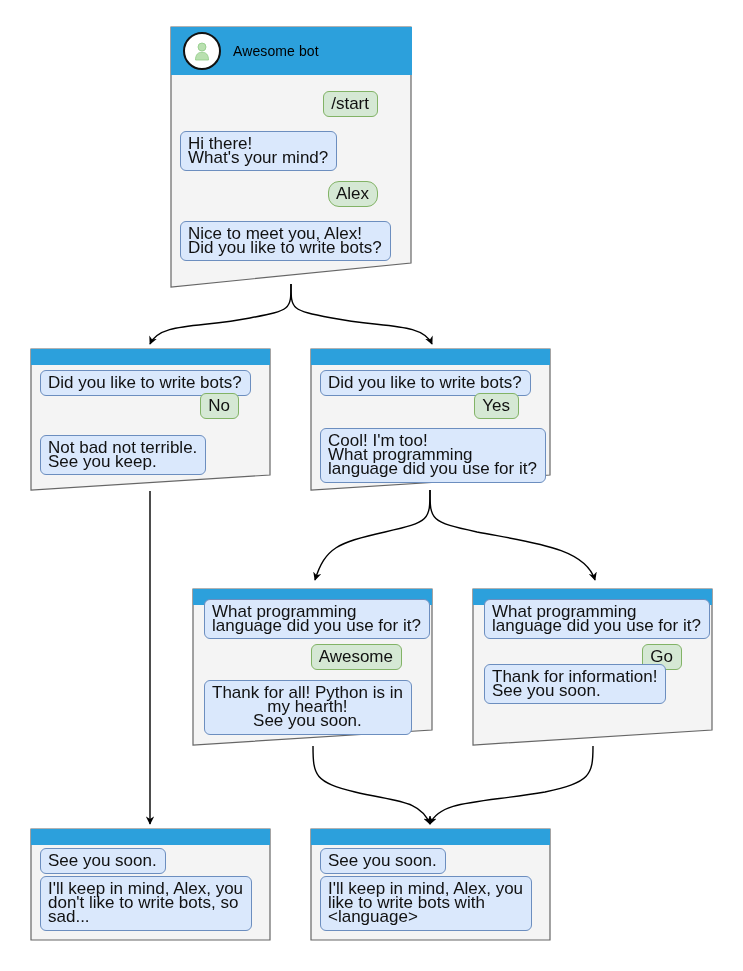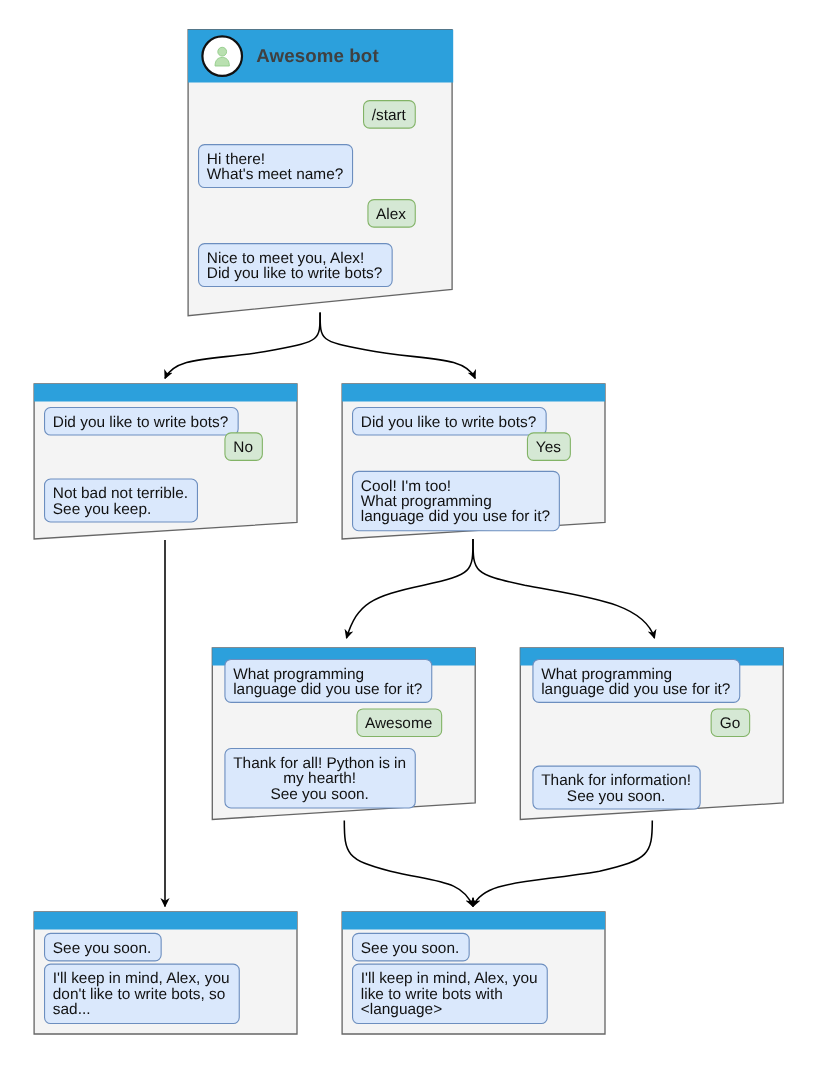--- a/index.html
+++ b/index.html
@@ -48,43 +48,43 @@
     width: 100%;
     box-sizing: border-box;
   }
   .card-header.tall {
     height: 48px;
     display: flex;
     align-items: center;
     padding-left: 12px;
   }
   .header-title {
-    color: #404040;
-    font-size: 17px;
-    font-weight: bold;
+    color: #000000;
+    font-size: 14px;
+    font-weight: normal;
     margin-left: 12px;
     letter-spacing: 0.1px;
   }
   .avatar {
     width: 38px;
     height: 38px;
     border-radius: 50%;
     background: #ffffff;
     border: 2px solid #111111;
     box-sizing: border-box;
     display: flex;
     align-items: center;
     justify-content: center;
     flex: none;
   }
   .bubble {
     position: absolute;
     box-sizing: border-box;
     border-radius: 6px;
-    font-size: 14px;
+    font-size: 17px;
     line-height: 14.2px;
     padding: 5px 8px 5px 7px;
     white-space: pre;
     color: #111111;
   }
   .bubble.bot {
     background: #dae8fc;
     border: 1px solid #6c8ebf;
   }
   .bubble.user {
@@ -127,22 +127,22 @@
           <svg width="24" height="24" viewBox="0 0 24 24">
             <circle cx="12" cy="8" r="4" fill="#b9e0b0" stroke="#8fcb86" stroke-width="0.8"></circle>
             <path d="M 5.5 21 C 5.5 15.5 8.2 13.2 12 13.2 C 15.8 13.2 18.5 15.5 18.5 21 Z" fill="#b9e0b0" stroke="#8fcb86" stroke-width="0.8"></path>
           </svg>
         </div>
         <span class="header-title">Awesome bot</span>
       </div>
 
       <div class="bubble user" style="right:34px; top:65px;">/start</div>
       <div class="bubble bot" style="left:10px; top:105px;">Hi there!
-What's meet name?</div>
-      <div class="bubble user" style="right:34px; top:155px;">Alex</div>
+What's your mind?</div>
+      <div class="bubble user" style="right:34px; top:155px;border-radius:11px;">Alex</div>
       <div class="bubble bot" style="left:10px; top:195px;">Nice to meet you, Alex!
 Did you like to write bots?</div>
     </div>
   </div>
 
   <div class="card" style="left:30px; top:348px; width:241px; height:143px;">
     <svg class="card-svg" width="241" height="143" viewBox="0 0 241 143">
       <path d="M 1 1 L 240 1 L 240 127 L 1 142 Z" fill="#f4f4f4" stroke="#666666" stroke-width="1.2"></path>
     </svg>
     <div class="card-body">
@@ -185,21 +185,21 @@
 
   <div class="card" style="left:472px; top:588px; width:241px; height:158px;">
     <svg class="card-svg" width="241" height="158" viewBox="0 0 241 158">
       <path d="M 1 1 L 240 1 L 240 142 L 1 157 Z" fill="#f4f4f4" stroke="#666666" stroke-width="1.2"></path>
     </svg>
     <div class="card-body">
       <div class="card-header" style="background:#2ca0dc; width:239px; left:1px; top:1px;"></div>
       <div class="bubble bot" style="left:12px; top:11px;">What programming
 language did you use for it?</div>
       <div class="bubble user" style="right:31px; top:56px;text-align:right;">Go</div>
-      <div class="bubble bot" style="left:12px; top:108px;text-align:center;">Thank for information!
+      <div class="bubble bot" style="left:12px; top:76px;">Thank for information!
 See you soon.</div>
     </div>
   </div>
 
   <div class="card" style="left:30px; top:828px; width:241px; height:113px;">
     <svg class="card-svg" width="241" height="113" viewBox="0 0 241 113">
       <path d="M 1 1 L 240 1 L 240 112 L 1 112 Z" fill="#f4f4f4" stroke="#666666" stroke-width="1.2"></path>
     </svg>
     <div class="card-body">
       <div class="card-header" style="background:#2ca0dc; width:239px; left:1px; top:1px;"></div>

